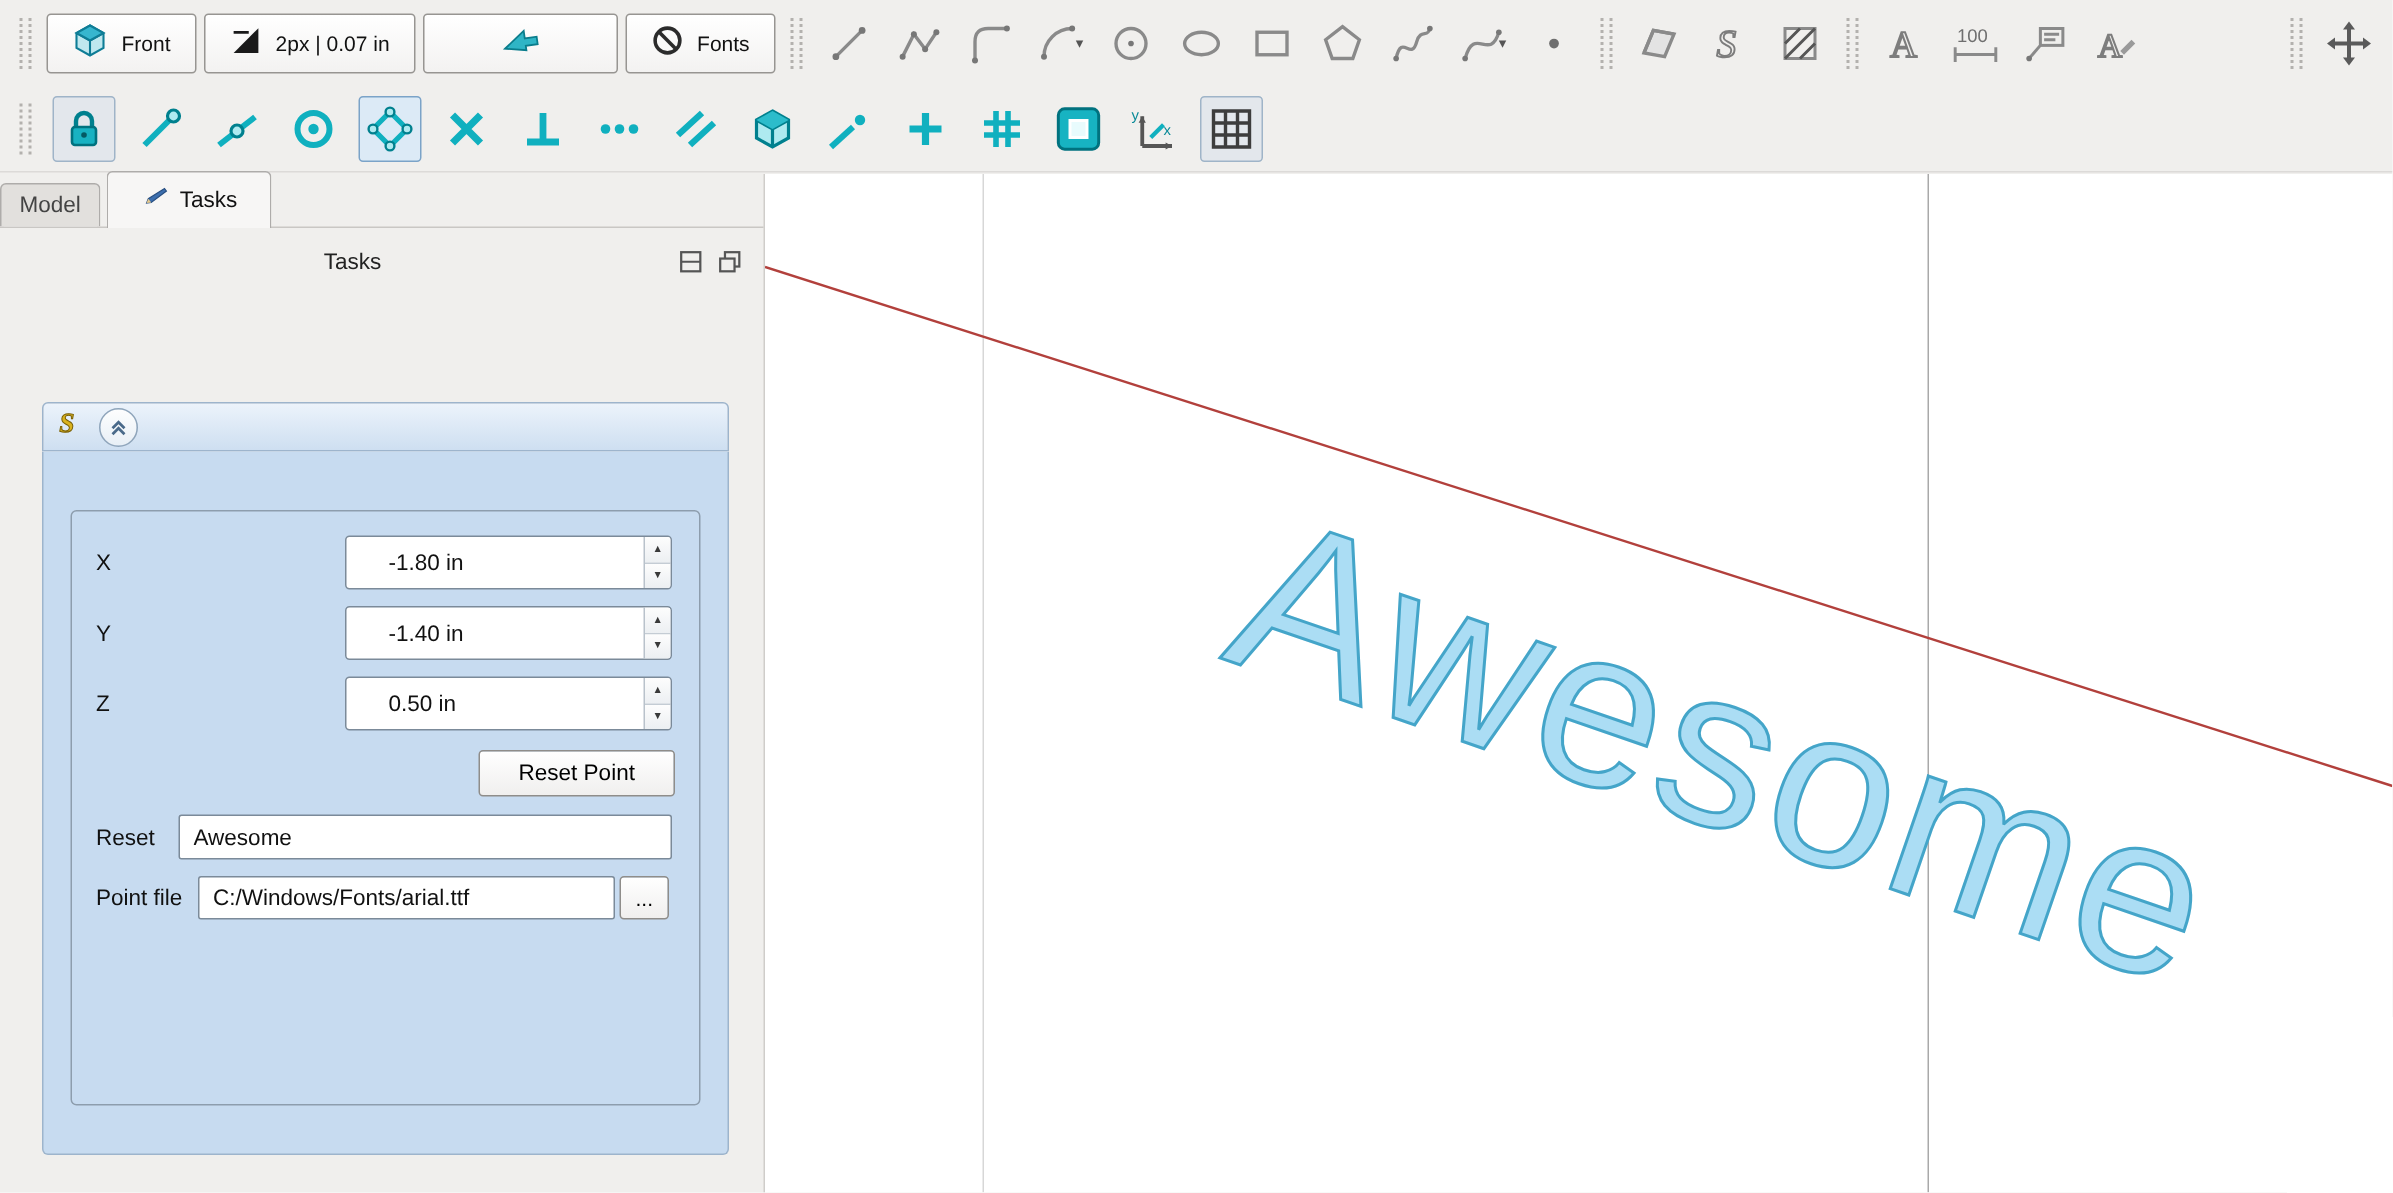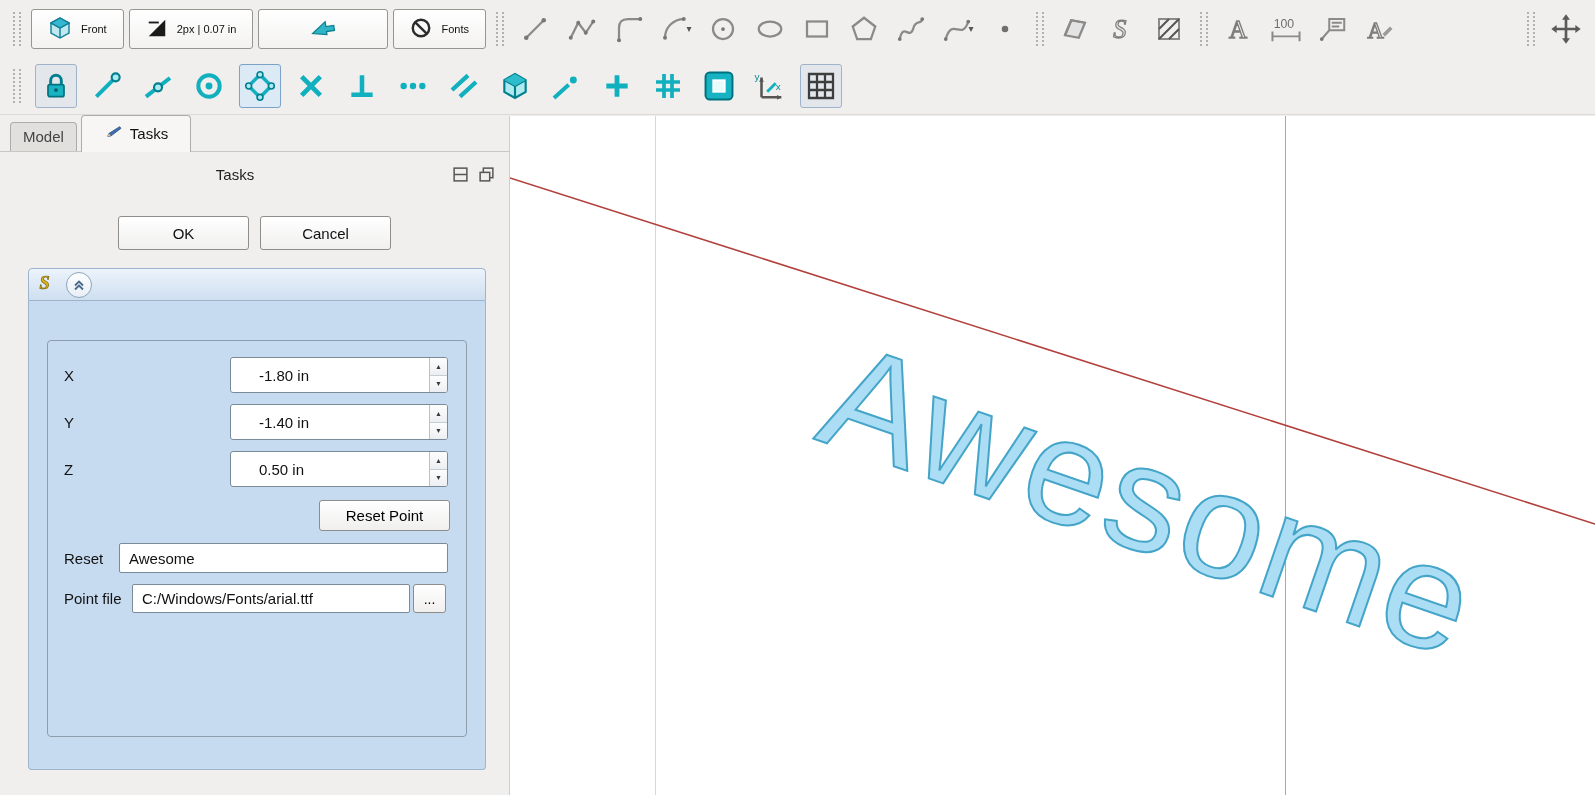--- a/index.html
+++ b/index.html
@@ -10,31 +10,31 @@
   }
 
   
   .toolbar { position:absolute; left:0; right:0; display:flex; align-items:center; background:#f0efed; }
   #toolbar1 { top:0; height:57px; padding-left:8px; gap:5px; }
   #toolbar2 { top:57px; height:58px; padding-left:8px; gap:9px; border-bottom:1px solid #dcdad8; }
   .grip { width:8px; height:34px; border-left:2px dotted #b3b1ae; border-right:2px dotted #b3b1ae; margin:0 5px; }
   .tb-btn {
     height:40px; display:flex; align-items:center; gap:9px; padding:0 16px;
     background:linear-gradient(#ffffff,#f3f2f1); border:1px solid #979592; border-radius:3px;
-    font-size:11px; color:#111; cursor:default;
+    font-size:14px; color:#111; cursor:default;
   }
   .icon-box { width:42px; height:44px; display:flex; align-items:center; justify-content:center; border-radius:3px; border:1px solid transparent; }
   .icon-box.pressed { background:#e3e7ec; border:1px solid #9fb4c8; }
   .icon-box.pressed-blue { background:#dceaf6; border:1px solid #7ba3c8; }
   .dd { font-size:10px; color:#555; margin-left:-4px; }
   .spacer { flex:1; }
 
   
   #left-panel { position:absolute; left:0; top:116px; width:510px; bottom:0; background:#f0efed; border-right:1px solid #cfcdca; }
-  #tab-row { display:flex; align-items:flex-end; height:36px; padding-left:10px; gap:4px; border-bottom:1px solid #c9c7c4; }
+  #tab-row { display:flex; align-items:flex-end; height:36px; gap:4px; border-bottom:1px solid #c9c7c4; }
   .tab { font-size:15px; color:#444; padding:5px 12px 6px; background:#e2e0dd; border:1px solid #aeacaa; border-bottom:none; border-radius:4px 4px 0 0; }
   .tab.active { background:#f7f6f5; color:#111; display:flex; align-items:center; gap:8px; padding:7px 22px 8px; position:relative; top:1px; }
 
   #tasks-title-row { position:relative; height:34px; margin-top:8px; }
   #tasks-title { position:absolute; left:0; width:470px; text-align:center; top:6px; font-size:15px; color:#222; }
   .title-icons { position:absolute; right:14px; top:6px; display:flex; gap:9px; }
 
   #btn-row { display:flex; justify-content:center; gap:11px; margin-top:22px; }
   .dlg-btn { width:131px; height:34px; background:linear-gradient(#ffffff,#f1f0ef); border:1px solid #8f8d8a; border-radius:3px; font-size:15px; color:#111; font-family:inherit; }
 
@@ -382,24 +382,20 @@
             <rect x="2" y="2" width="12" height="12"></rect>
             <path d="M2 8 H14"></path>
           </svg></span>
       <span><svg width="17" height="17" viewBox="0 0 16 16" fill="none" stroke="#555" stroke-width="1.4">
             <rect x="5" y="2" width="9" height="9"></rect>
             <rect x="2" y="6" width="9" height="8" fill="#f0efed"></rect>
           </svg></span>
     </div>
   </div>
 
-  <div id="btn-row">
-    <button class="dlg-btn">OK</button>
-    <button class="dlg-btn">Cancel</button>
-  </div>
 
   <div id="shapestring-section">
     <div id="section-header">
       <span>
         <svg width="20" height="20" viewBox="0 0 24 24">
             <text x="3" y="19" font-family="Liberation Serif, serif" font-style="italic" font-size="22" font-weight="bold" fill="#d9b21e" stroke="#7a6005" stroke-width="0.8">S</text>
           </svg>
       </span>
       <span class="collapse-btn">
         <svg width="14" height="14" viewBox="0 0 14 14" fill="none" stroke="#4a6a8a" stroke-width="1.8">

